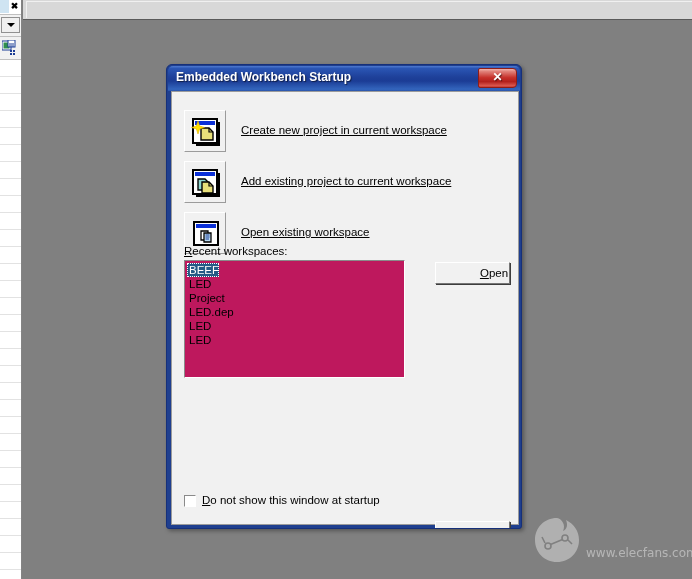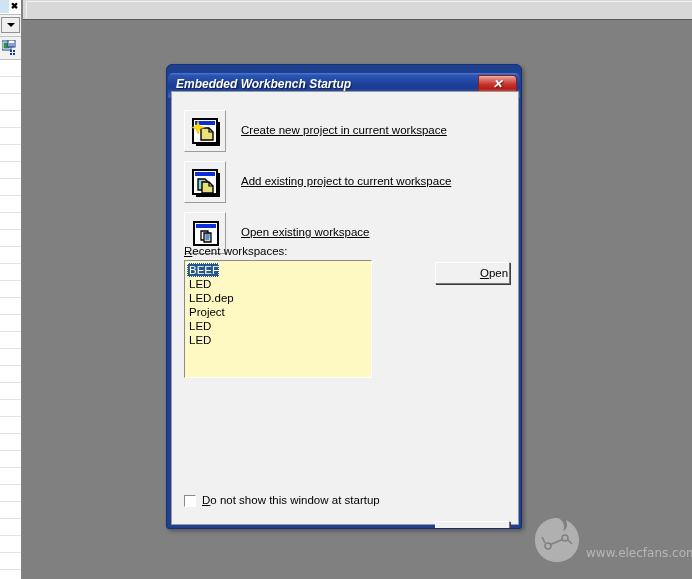--- a/index.html
+++ b/index.html
@@ -161,27 +161,26 @@
     box-sizing: border-box;
     background: #1f3f8f;
     border: 1px solid #16307a;
     border-radius: 6px 6px 3px 3px;
     box-shadow: 2px 2px 4px rgba(0,0,0,0.35);
     padding: 0;
     overflow: hidden;
   }
   #dialog-titlebar {
     height: 25px;
-    margin: 8px 1px 0 1px;
+    margin: 1px 1px 0 1px;
     border-radius: 5px 5px 0 0;
     background: linear-gradient(to bottom,
         #4f7ad0 0%, #2a55b4 10%, #1e4099 45%,
         #1b3c95 60%, #3365bd 93%, #2a54aa 100%);
     position: relative;
-    font-style: italic;
   }
   #dialog-title {
     position: absolute;
     left: 8px; top: 4px;
     color: #ffffff;
     font-size: 12px;
     font-weight: bold;
     font-family: "Liberation Sans", sans-serif;
     text-shadow: 1px 1px 1px rgba(0,0,0,0.55);
     white-space: nowrap;
@@ -256,23 +255,23 @@
     position: absolute;
     left: 12px; top: 153px;
     font-size: 11.5px;
     color: #000;
     font-family: "Liberation Sans", sans-serif;
     text-align: center;
   }
   #recent-list {
     position: absolute;
     left: 12px; top: 168px;
-    width: 188px;
+    width: 221px;
     height: 118px;
-    background: #fef9c3;
+    background: #be185d;
     border-top: 1px solid #8a8a8a;
     border-left: 1px solid #8a8a8a;
     border-right: 1px solid #ffffff;
     border-bottom: 1px solid #ffffff;
     box-sizing: border-box;
     overflow: hidden;
     padding: 2px 8px 0 2px;
   }
   .list-item {
     height: 14px;
@@ -480,22 +479,22 @@
         </svg>
       </div>
       <div class="action-label"><u>E</u>xample applications</div>
     </div>
 
     <div id="recent-label"><u>R</u>ecent workspaces:</div>
 
     <div id="recent-list">
       <div class="list-row"><span class="list-item selected">BEEF</span></div>
       <div class="list-row"><span class="list-item">LED</span></div>
+      <div class="list-row"><span class="list-item">Project</span></div>
       <div class="list-row"><span class="list-item">LED.dep</span></div>
-      <div class="list-row"><span class="list-item">Project</span></div>
       <div class="list-row"><span class="list-item">LED</span></div>
       <div class="list-row"><span class="list-item">LED</span></div>
     </div>
 
     <div class="win-button" id="open-button"><u>O</u>pen</div>
 
     <div id="startup-checkbox-row">
       <div id="startup-checkbox"></div>
       <div id="startup-checkbox-label"><u>D</u>o not show this window at startup</div>
     </div>

